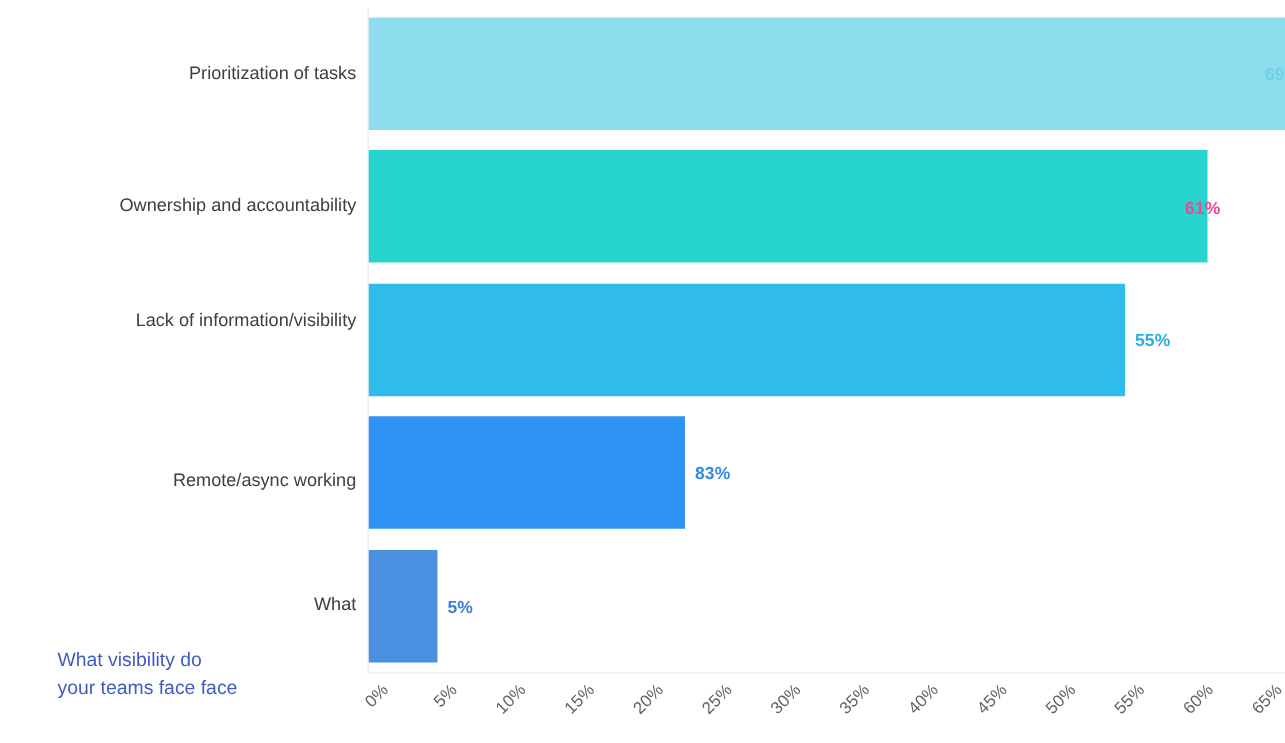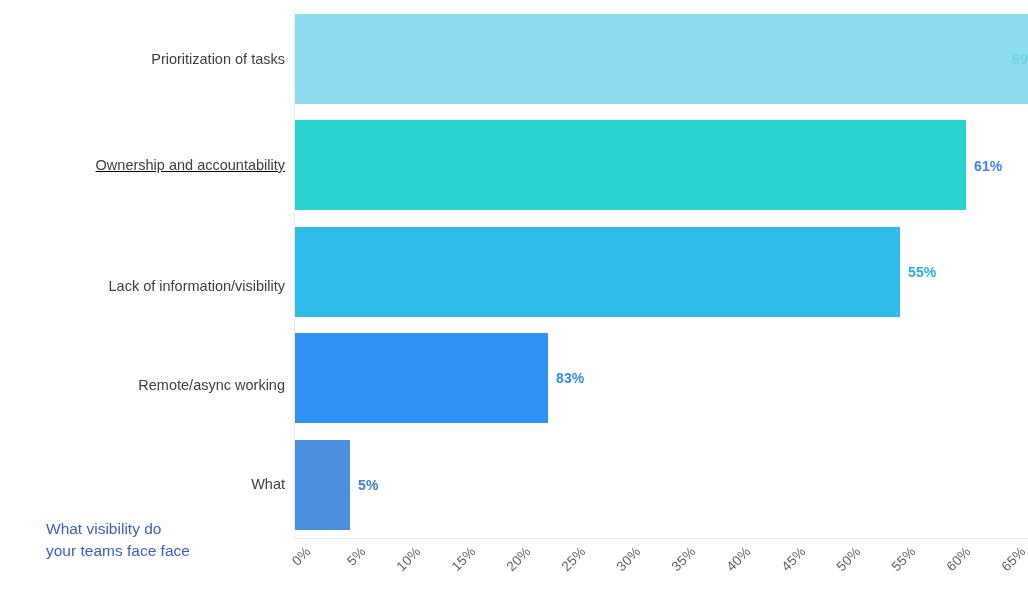--- a/index.html
+++ b/index.html
@@ -87,22 +87,22 @@
   .cat-row {
     position: absolute;
     left: 0;
     width: 245px;
     height: 106.4px;
     display: flex;
     align-items: center;
     justify-content: flex-end;
   }
   .cat-row:nth-child(1) { top: 0; }
-  .cat-row:nth-child(2) { top: 106.4px; text-decoration: underline; }
-  .cat-row:nth-child(3) { top: 227px; }
+  .cat-row:nth-child(2) { top: 106.4px; }
+  .cat-row:nth-child(3) { top: 198px; }
   .cat-row:nth-child(4) { top: 326px; }
   .cat-row:nth-child(5) { top: 425.6px; }
   .cat-row span {
     font-size: 14.5px;
     color: #3c4043;
     text-align: right;
     line-height: 1.2;
   }
 
   
@@ -169,21 +169,21 @@
   <div class="axis-line-y" style="background: rgb(232, 234, 237);"></div>
   <div class="axis-line-x" style="background: rgb(232, 234, 237);"></div>
 
   <div class="plot-area">
     <div class="band">
       <div class="bar" style="width: 759px; background: rgb(142, 221, 238);"></div>
       <div class="bar-value" style="color: rgb(111, 208, 232); left: 717px;">69%</div>
     </div>
     <div class="band">
       <div class="bar" style="width: 671px; background: rgb(38, 211, 205);"></div>
-      <div class="bar-value" style="color: #3b82f6; left: 679px;">61%</div>
+      <div class="bar-value" style="color: #ec4899; left: 653px;">61%</div>
     </div>
     <div class="band">
       <div class="bar" style="width: 605px; background: rgb(47, 188, 234);"></div>
       <div class="bar-value" style="color: rgb(41, 174, 224); left: 613px;">55%</div>
     </div>
     <div class="band">
       <div class="bar" style="width: 253px; background: rgb(47, 146, 245);"></div>
       <div class="bar-value" style="color: rgb(47, 140, 239); left: 261px;">83%</div>
     </div>
     <div class="band">

